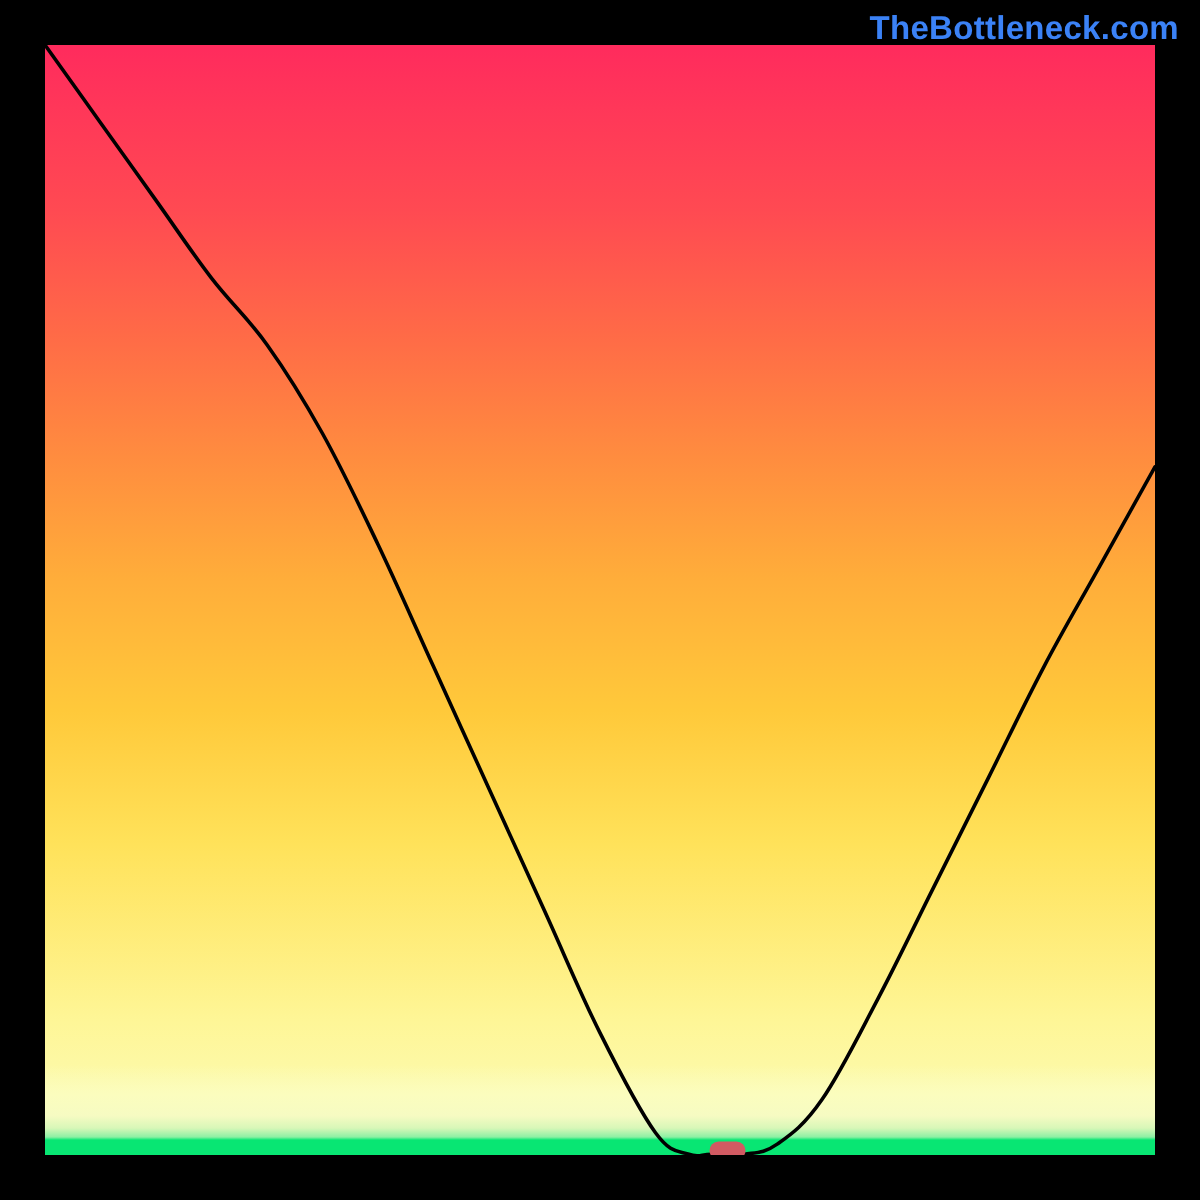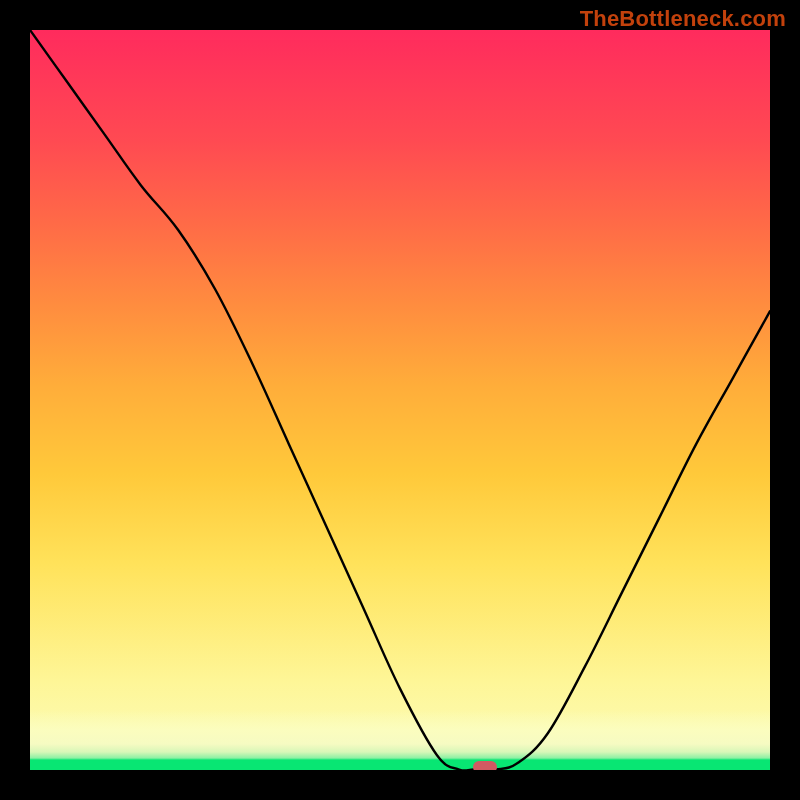--- a/index.html
+++ b/index.html
@@ -14,21 +14,21 @@
   .frame {
     position: relative;
     width: 800px;
     height: 800px;
     background: #000;
   }
   .watermark {
     position: absolute;
     top: 6px;
     right: 14px;
-    color: #c2410c;
+    color: #3b82f6;
     font-size: 22px;
     font-weight: 600;
     letter-spacing: 0.2px;
     z-index: 10;
   }
   .plot-area {
     position: absolute;
     left: 30px;
     top: 30px;
     width: 740px;

